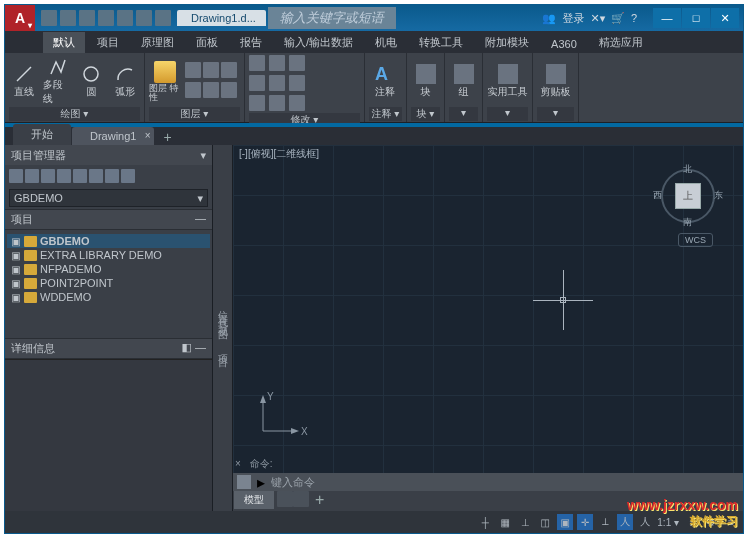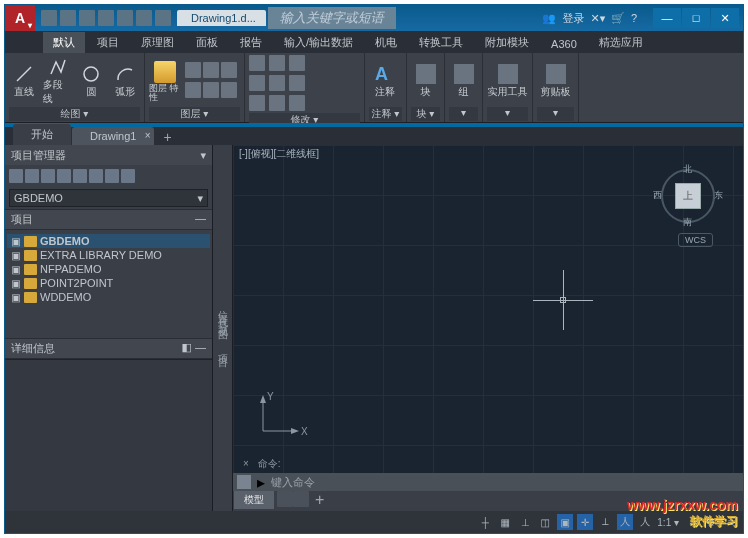--- a/index.html
+++ b/index.html
@@ -59,21 +59,21 @@
 .vc-lbl { position: absolute; font-size: 9px; color: #9aa8b4; }
 .wcs-badge { position: absolute; top: 88px; right: 30px; border: 1px solid #4a5866; border-radius: 3px; padding: 1px 6px; font-size: 9px; color: #9aa8b4; }
 .crosshair { position: absolute; top: 125px; left: 300px; width: 60px; height: 60px; }
 .crosshair::before, .crosshair::after { content: ""; position: absolute; background: #aab4be; }
 .crosshair::before { left: 0; right: 0; top: 30px; height: 1px; }
 .crosshair::after { top: 0; bottom: 0; left: 30px; width: 1px; }
 .crosshair .box { position: absolute; top: 27px; left: 27px; width: 6px; height: 6px; border: 1px solid #aab4be; }
 .ucs { position: absolute; bottom: 70px; left: 20px; color: #8a96a2; font-size: 10px; }
 .ucs svg { display: block; }
 .cmd-area { position: absolute; left: 0; right: 0; bottom: 20px; }
-.cmd-hist { padding: 2px 10px; color: #8c96a0; font-size: 10px; }
+.cmd-hist { padding: 2px 2px; color: #8c96a0; font-size: 10px; }
 .cmd-line { background: #4a5058; height: 18px; display: flex; align-items: center; padding: 0 4px; gap: 6px; }
 .cmd-ico { width: 14px; height: 14px; background: #7a8490; }
 .cmd-input { flex: 1; color: #9aa2aa; font-size: 11px; }
 .model-tabs { position: absolute; left: 0; bottom: 0; height: 20px; background: #3a3f47; display: flex; align-items: flex-start; width: 100%; }
 .model-tab { background: #5a616a; color: #e4e7ea; font-size: 10px; padding: 2px 10px; margin: 0 1px; }
 .status-bar { height: 22px; background: #2f343b; display: flex; align-items: center; color: #aeb6be; font-size: 10px; padding: 0 4px; gap: 4px; }
 .status-bar .spacer { flex: 1; }
 .sb-ico { width: 16px; height: 16px; display: inline-flex; align-items: center; justify-content: center; border: 1px solid transparent; }
 .sb-ico.on { background: #2563a6; }
 .watermark { position: absolute; right: 10px; bottom: 8px; color: #d92a2a; font-size: 14px; font-weight: bold; text-shadow: 1px 1px 0 #fbe36b; }

